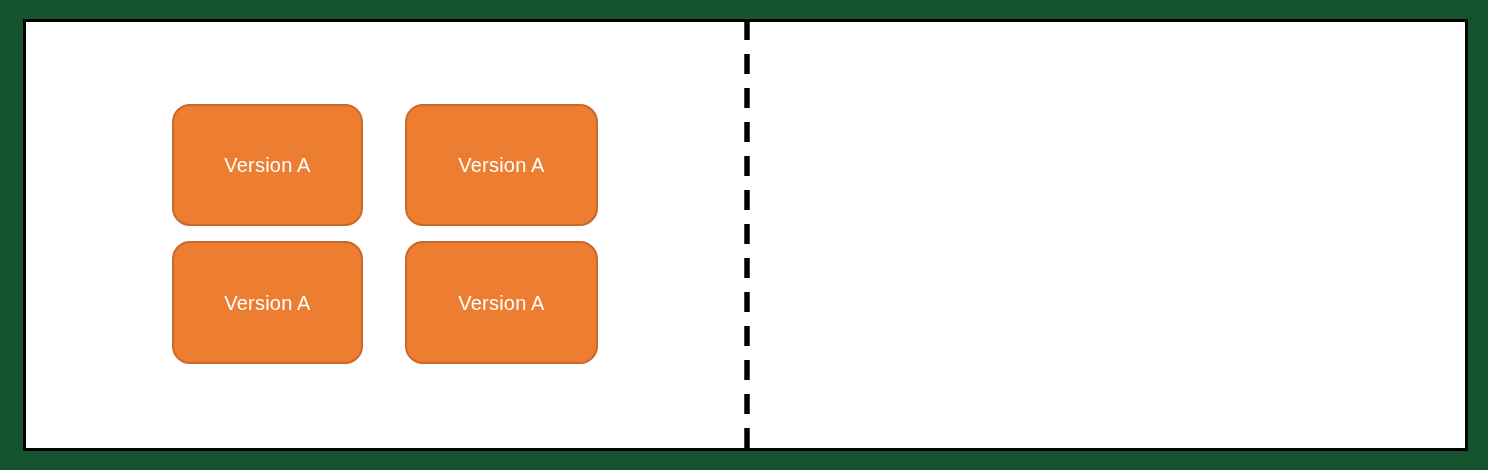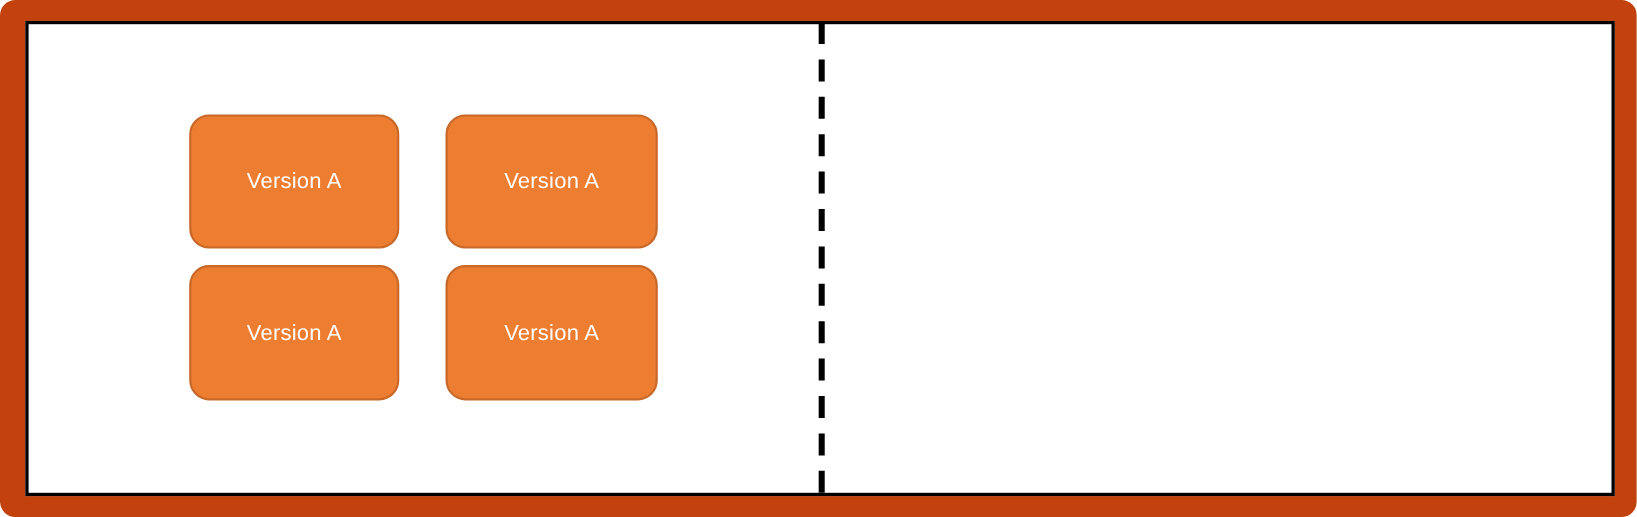--- a/index.html
+++ b/index.html
@@ -5,23 +5,22 @@
   html, body {
     margin: 0;
     padding: 0;
     background: #ffffff;
     font-family: "Liberation Sans", sans-serif;
   }
   .canvas {
     position: relative;
     width: 1488px;
     height: 470px;
-    background: #c2410c;
+    background: #14532d;
     overflow: hidden;
-    border-radius: 14px;
   }
   .frame {
     position: absolute;
     left: 23px;
     top: 19px;
     width: 1445px;
     height: 432px;
     border: 3px solid var(--frame-border, #000000);
     box-sizing: border-box;
     background: #ffffff;

